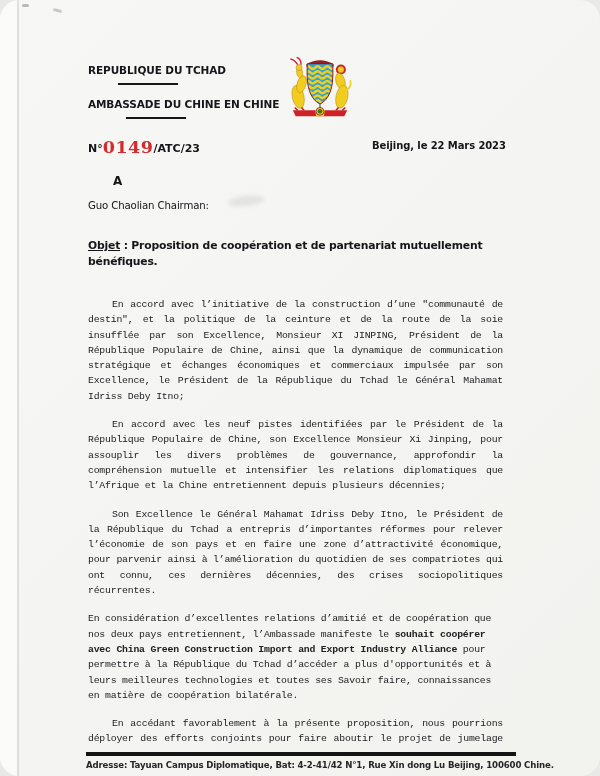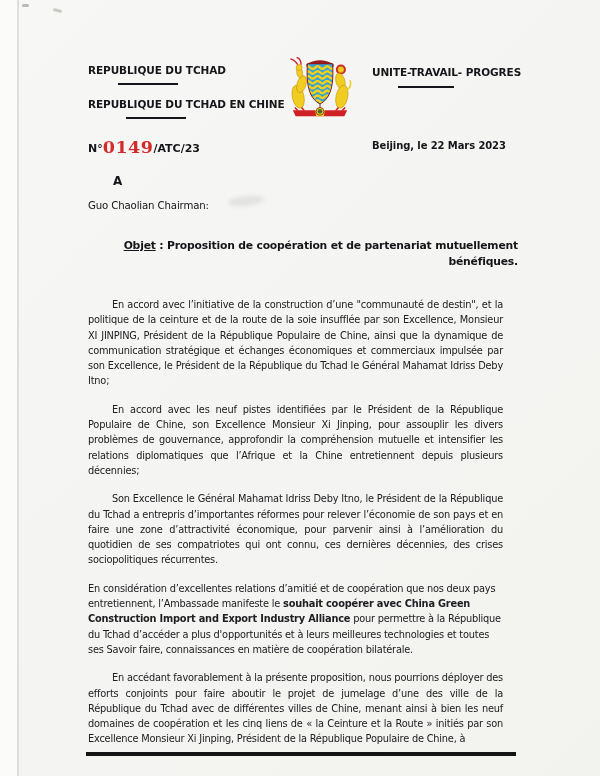--- a/index.html
+++ b/index.html
@@ -5,20 +5,21 @@
   html,body{margin:0;padding:0;}
   body{
     width:600px;height:776px;overflow:hidden;
     font-family:"DejaVu Sans","Liberation Sans",sans-serif;
     background:#e9e9e7;
   }
   .page{
     position:relative;width:600px;height:776px;overflow:hidden;
     background:linear-gradient(135deg,#f7f7f5 0%,#f4f4f2 55%,#f2f2ef 100%);
     color:#1d1d20;
+    border-radius:20px;
   }
   
   .edge-strip{position:absolute;left:0;top:0;width:17px;height:776px;background:#fbfbf9;}
   .edge-line{position:absolute;left:17px;top:0;width:2px;height:776px;background:#d8d8d5;opacity:.8;}
   .speck1{position:absolute;left:22px;top:4px;width:7px;height:3px;background:#b9b9b6;border-radius:2px;filter:blur(.6px);}
   .speck2{position:absolute;left:53px;top:9px;width:9px;height:3px;background:#c7c7c4;border-radius:2px;transform:rotate(14deg);filter:blur(.7px);}
   .smudge{position:absolute;left:228px;top:196px;width:36px;height:10px;background:#bfbfbc;opacity:.35;border-radius:50%;transform:rotate(-6deg);filter:blur(2px);}
 
   
   .hdr-left{position:absolute;left:88px;top:64px;font-weight:bold;font-size:10.5px;letter-spacing:-.1px;color:#15151a;}
@@ -35,28 +36,28 @@
   .ref{display:inline-block;}
   .ref .rb{font-weight:bold;font-size:11px;color:#15151a;}
   .ref .rr{font-family:"DejaVu Serif","Liberation Serif",serif;font-weight:bold;font-size:17.5px;color:#d22b2b;letter-spacing:.5px;vertical-align:-1px;}
   .date{position:absolute;left:284px;top:3px;font-weight:bold;font-size:10px;letter-spacing:-.1px;color:#15151a;white-space:nowrap;}
 
   
   .to-mark{position:absolute;left:113px;top:174px;font-weight:bold;font-size:12px;color:#15151a;}
   .addressee{position:absolute;left:88px;top:199px;font-weight:normal;font-size:10.2px;letter-spacing:-.15px;line-height:14.5px;color:#15151a;}
 
   
-  .subject{position:absolute;left:88px;top:238px;width:430px;font-size:10.8px;line-height:16px;letter-spacing:-.2px;color:#15151a;text-align:right;}
+  .subject{position:absolute;left:88px;top:238px;width:430px;font-size:10.8px;line-height:16px;letter-spacing:-.2px;color:#15151a;}
   .subject .u{text-decoration:underline;font-weight:bold;}
   .subject .b{font-weight:bold;}
 
   
   .body-text{position:absolute;left:88px;top:297px;width:427px;height:452px;overflow:hidden;
     font-size:9.8px;letter-spacing:-.2px;line-height:15.3px;color:#202024;}
-  .body-text p{margin:0 12px 13px 0;}
+  .body-text p{margin:0 12px 13px 0;font-family:Liberation Mono, monospace;}
   .body-text p.justify{text-align:justify;}
   .body-text p.indent{text-indent:24px;}
   .body-text .b{font-weight:bold;}
 
   
   .footer{position:absolute;left:86px;top:752px;width:430px;}
   .footer-rule{height:3.5px;background:#141414;}
   .footer-text{margin-top:4px;text-align:center;font-weight:bold;font-size:8.6px;letter-spacing:-.15px;color:#26262a;white-space:nowrap;}
 </style>
 </head>
@@ -66,21 +67,21 @@
 
   <div class="edge-strip"></div>
   <div class="edge-line"></div>
   <div class="speck1"></div>
   <div class="speck2"></div>
   <div class="smudge"></div>
 
   <div class="hdr-left">
     <div>REPUBLIQUE DU TCHAD</div>
     <div class="rule rule-country"></div>
-    <div class="line2">REPUBLIQUE DU TCHAD EN CHINE</div>
+    <div class="line2">AMBASSADE DU CHINE EN CHINE</div>
     <div class="rule rule-embassy"></div>
   </div>
 
   <div class="emblem">
     <svg width="68" height="64" viewBox="0 0 70 64">
 
       <path d="M7 55 H63 L60 61 H10 Z" fill="#cf2026"></path>
       <path d="M30 55 H40 L39 61 H31 Z" fill="#f2cf1d"></path>
 
       <g>
@@ -120,24 +121,20 @@
       </g>
       <path d="M22 7 H48 C48.8 20 48 29 45.5 36 C43 42.5 39.5 46 35 48.5 C30.5 46 27 42.5 24.5 36 C22 29 21.2 20 22 7 Z" fill="none" stroke="#8b1a1a" stroke-width="1"></path>
 
       <line x1="35" y1="48.5" x2="35" y2="52.5" stroke="#444" stroke-width="1"></line>
       <circle cx="35" cy="56" r="4" fill="#f2cf1d" stroke="#8b1a1a" stroke-width="0.8"></circle>
       <circle cx="35" cy="56" r="2.4" fill="#2e7d32"></circle>
       <circle cx="35" cy="56" r="0.9" fill="#cf2026"></circle>
     </svg>
   </div>
 
-  <div class="hdr-right">
-    <div>UNITE-TRAVAIL- PROGRES</div>
-    <div class="rule rule-motto"></div>
-  </div>
 
   <div class="ref-row">
     <div class="ref"><span class="rb">N°</span><span class="rr">0149</span><span class="rb">/ATC/23</span></div>
     <div class="date">Beijing, le 22 Mars 2023</div>
   </div>
 
   <div class="to-mark">A</div>
   <div class="addressee">
     <div>Guo Chaolian Chairman:</div>
   </div>
@@ -147,15 +144,16 @@
   <div class="body-text">
     <p class="justify indent"><span>En accord avec l’initiative de la construction d’une "communauté de destin", et la politique de la ceinture et de la route de la soie insufflée par son Excellence, Monsieur XI JINPING, Président de la République Populaire de Chine, ainsi que la dynamique de communication stratégique et échanges économiques et commerciaux impulsée par son Excellence, le Président de la République du Tchad le Général Mahamat Idriss Deby Itno;</span></p>
     <p class="justify indent"><span>En accord avec les neuf pistes identifiées par le Président de la République Populaire de Chine, son Excellence Monsieur Xi Jinping, pour assouplir les divers problèmes de gouvernance, approfondir la compréhension mutuelle et intensifier les relations diplomatiques que l’Afrique et la Chine entretiennent depuis plusieurs décennies;</span></p>
     <p class="justify indent"><span>Son Excellence le Général Mahamat Idriss Deby Itno, le Président de la République du Tchad a entrepris d’importantes réformes pour relever l’économie de son pays et en faire une zone d’attractivité économique, pour parvenir ainsi à l’amélioration du quotidien de ses compatriotes qui ont connu, ces dernières décennies, des crises sociopolitiques récurrentes.</span></p>
     <p><span>En considération d’excellentes relations d’amitié et de coopération que nos deux pays entretiennent, l’Ambassade manifeste le </span><span class="b">souhait coopérer avec  China Green Construction Import and Export Industry Alliance</span><span> pour permettre à la République du Tchad d’accéder a plus d'opportunités et à leurs meilleures technologies et toutes ses Savoir faire, connaissances en matière de coopération bilatérale.</span></p>
     <p class="justify indent"><span>En accédant favorablement à la présente proposition, nous pourrions déployer des efforts conjoints pour faire aboutir le projet de jumelage d’une des ville de la République du Tchad avec de différentes villes de Chine, menant ainsi à bien les neuf domaines de coopération et les cinq liens de « la Ceinture et la Route » initiés par son Excellence Monsieur Xi Jinping, Président de la République Populaire de Chine, à</span></p>
   </div>
 
   <div class="footer">
     <div class="footer-rule"></div>
+    <div class="footer-text">Adresse: Tayuan Campus Diplomatique, Bat: 4-2-41/42 N°1, Rue Xin dong Lu Beijing, 100600 Chine.</div>
   </div>
 
 </div>
 
 </body></html>

